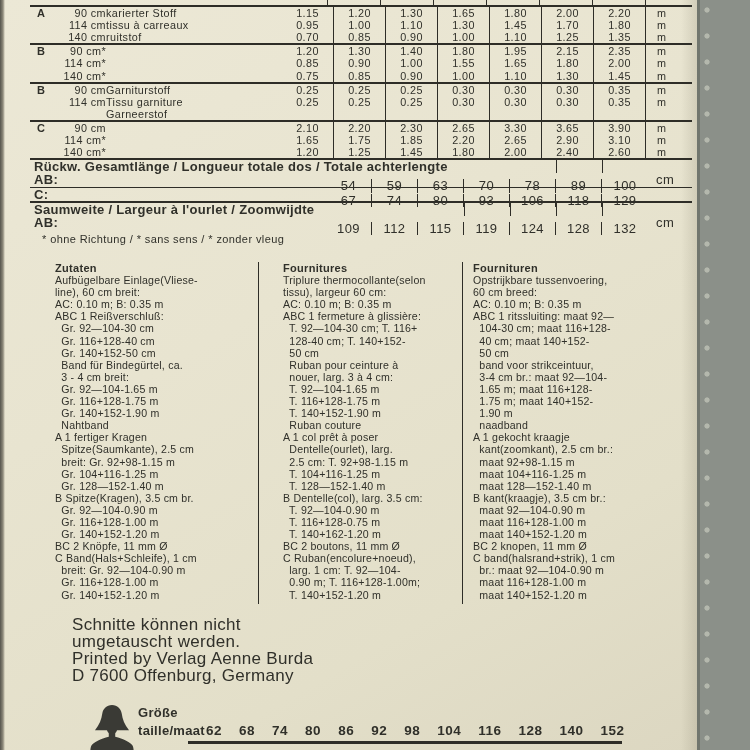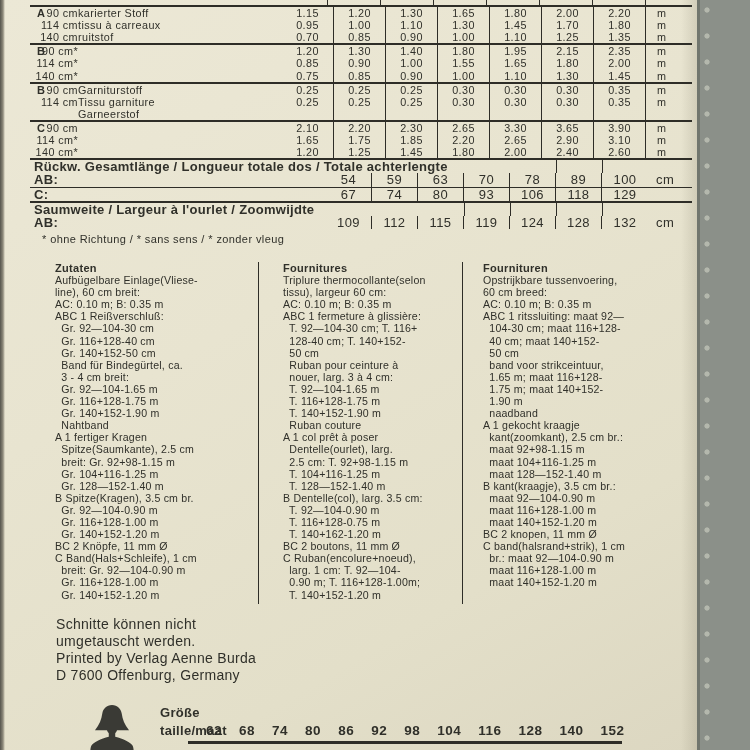--- a/index.html
+++ b/index.html
@@ -19,59 +19,59 @@
 
   
   .table-block{position:absolute;left:30px;top:0;width:662px;font-size:10.8px;letter-spacing:0.4px;}
   .ticks{display:flex;height:5px;}
   .ticks .sp{flex:1;}
   .ticks .tcell{width:52px;border-right:1.6px solid #2e2d27;}
   .ticks .tunit{width:46px;}
   .fgroup{position:relative;border-top:2.3px solid #2e2d27;}
   .gletter{position:absolute;left:7px;top:0;height:12px;line-height:12px;font-weight:700;font-size:11px;}
   .trow{display:flex;align-items:center;height:12.1px;}
-  .cwidth{width:48px;text-align:right;white-space:pre;}
+  .cwidth{margin-left:28px;width:48px;text-align:right;white-space:pre;}
   .cdesc{flex:1;white-space:pre;overflow:hidden;}
   .vals{display:flex;width:364px;height:100%;}
   .cell{width:52px;height:100%;display:flex;align-items:center;justify-content:center;
         border-right:1.6px solid #2e2d27;box-sizing:border-box;}
   .cunit{width:46px;padding-left:11px;box-sizing:border-box;}
 
   
   .msection{font-size:13px;}
   .msection.back{border-top:2.3px solid #2e2d27;border-bottom:2.7px solid #2e2d27;}
   .mhead{display:flex;height:13.2px;align-items:center;font-weight:700;letter-spacing:0.3px;}
   .mhead-text{flex:1;padding-left:4px;white-space:nowrap;overflow:hidden;}
   .mcell-sp{width:46px;height:100%;border-left:1.5px solid #2e2d27;box-sizing:border-box;}
   .munit-sp{width:44px;}
   .mrow{display:flex;height:13.2px;align-items:center;}
   .mlabel{flex:1;padding-left:4px;font-weight:700;}
   .mvals{display:flex;width:322px;height:100%;}
   .mcell{width:46px;height:100%;display:flex;align-items:center;justify-content:center;
-         border-right:1.5px solid #2e2d27;box-sizing:border-box;}
+         border-right:1.5px solid #2e2d27;box-sizing:border-box;margin-top:6px;}
   .mcell:last-child{border-right:none;}
   .munit{width:44px;padding-left:8px;box-sizing:border-box;}
   .back .mrow:first-of-type{border-bottom:1.5px solid #2e2d27;}
   .footnote{padding:4px 0 0 12px;font-size:11px;letter-spacing:0.4px;}
 
   
   .notions{position:absolute;left:55px;top:262px;width:627px;height:342px;display:flex;}
   .tcol{width:203px;box-sizing:border-box;padding-right:4px;}
   .tcol.c2{width:204px;border-left:1.7px solid #2e2d27;padding-left:24px;}
-  .tcol.c3{flex:1;border-left:1.7px solid #2e2d27;padding-left:20px;}
+  .tcol.c3{flex:1;border-left:1.7px solid #2e2d27;padding-left:10px;}
   .tcol .title{font-weight:700;font-size:11px;height:12.1px;line-height:12.1px;letter-spacing:0.3px;}
   .tline{font-size:10.6px;line-height:12.1px;height:12.1px;white-space:pre;letter-spacing:0.2px;overflow:hidden;}
 
   
-  .footer{position:absolute;left:56px;top:616px;font-size:14px;line-height:17px;letter-spacing:0.3px;}
+  .footer{position:absolute;left:72px;top:616px;font-size:17px;line-height:17px;letter-spacing:0.3px;}
 
   
   .sizebar{position:absolute;left:0;top:700px;width:697px;height:50px;}
   .sil{position:absolute;left:82px;top:4px;width:60px;height:46px;}
-  .szlabels{position:absolute;left:160px;top:5px;font-weight:700;font-size:13px;letter-spacing:0.3px;}
+  .szlabels{position:absolute;left:138px;top:5px;font-weight:700;font-size:13px;letter-spacing:0.3px;}
   .szl2{margin-top:3px;}
   .sizes{position:absolute;left:206px;top:23px;display:flex;gap:17px;font-weight:700;font-size:13.5px;letter-spacing:0.5px;}
   .szline{position:absolute;left:188px;top:41px;width:434px;height:2.6px;background:#2e2d27;}
 </style>
 </head>
 <body>
 
 <div class="stage">
   <div class="paper"></div>
   <div class="left-edge"></div>
@@ -440,20 +440,21 @@
       <div>
 
       <div class="tline">Opstrijkbare tussenvoering,</div>
           <div class="tline">60 cm breed:</div>
           <div class="tline">AC: 0.10 m; B: 0.35 m</div>
           <div class="tline">ABC 1 ritssluiting: maat 92—</div>
           <div class="tline">  104-30 cm; maat 116+128-</div>
           <div class="tline">  40 cm; maat 140+152-</div>
           <div class="tline">  50 cm</div>
           <div class="tline">  band voor strikceintuur,</div>
+          <div class="tline">  3-4 cm br.: maat 92—104-</div>
           <div class="tline">  1.65 m; maat 116+128-</div>
           <div class="tline">  1.75 m; maat 140+152-</div>
           <div class="tline">  1.90 m</div>
           <div class="tline">  naadband</div>
           <div class="tline">A 1 gekocht kraagje</div>
           <div class="tline">  kant(zoomkant), 2.5 cm br.:</div>
           <div class="tline">  maat 92+98-1.15 m</div>
           <div class="tline">  maat 104+116-1.25 m</div>
           <div class="tline">  maat 128—152-1.40 m</div>
           <div class="tline">B kant(kraagje), 3.5 cm br.:</div>

